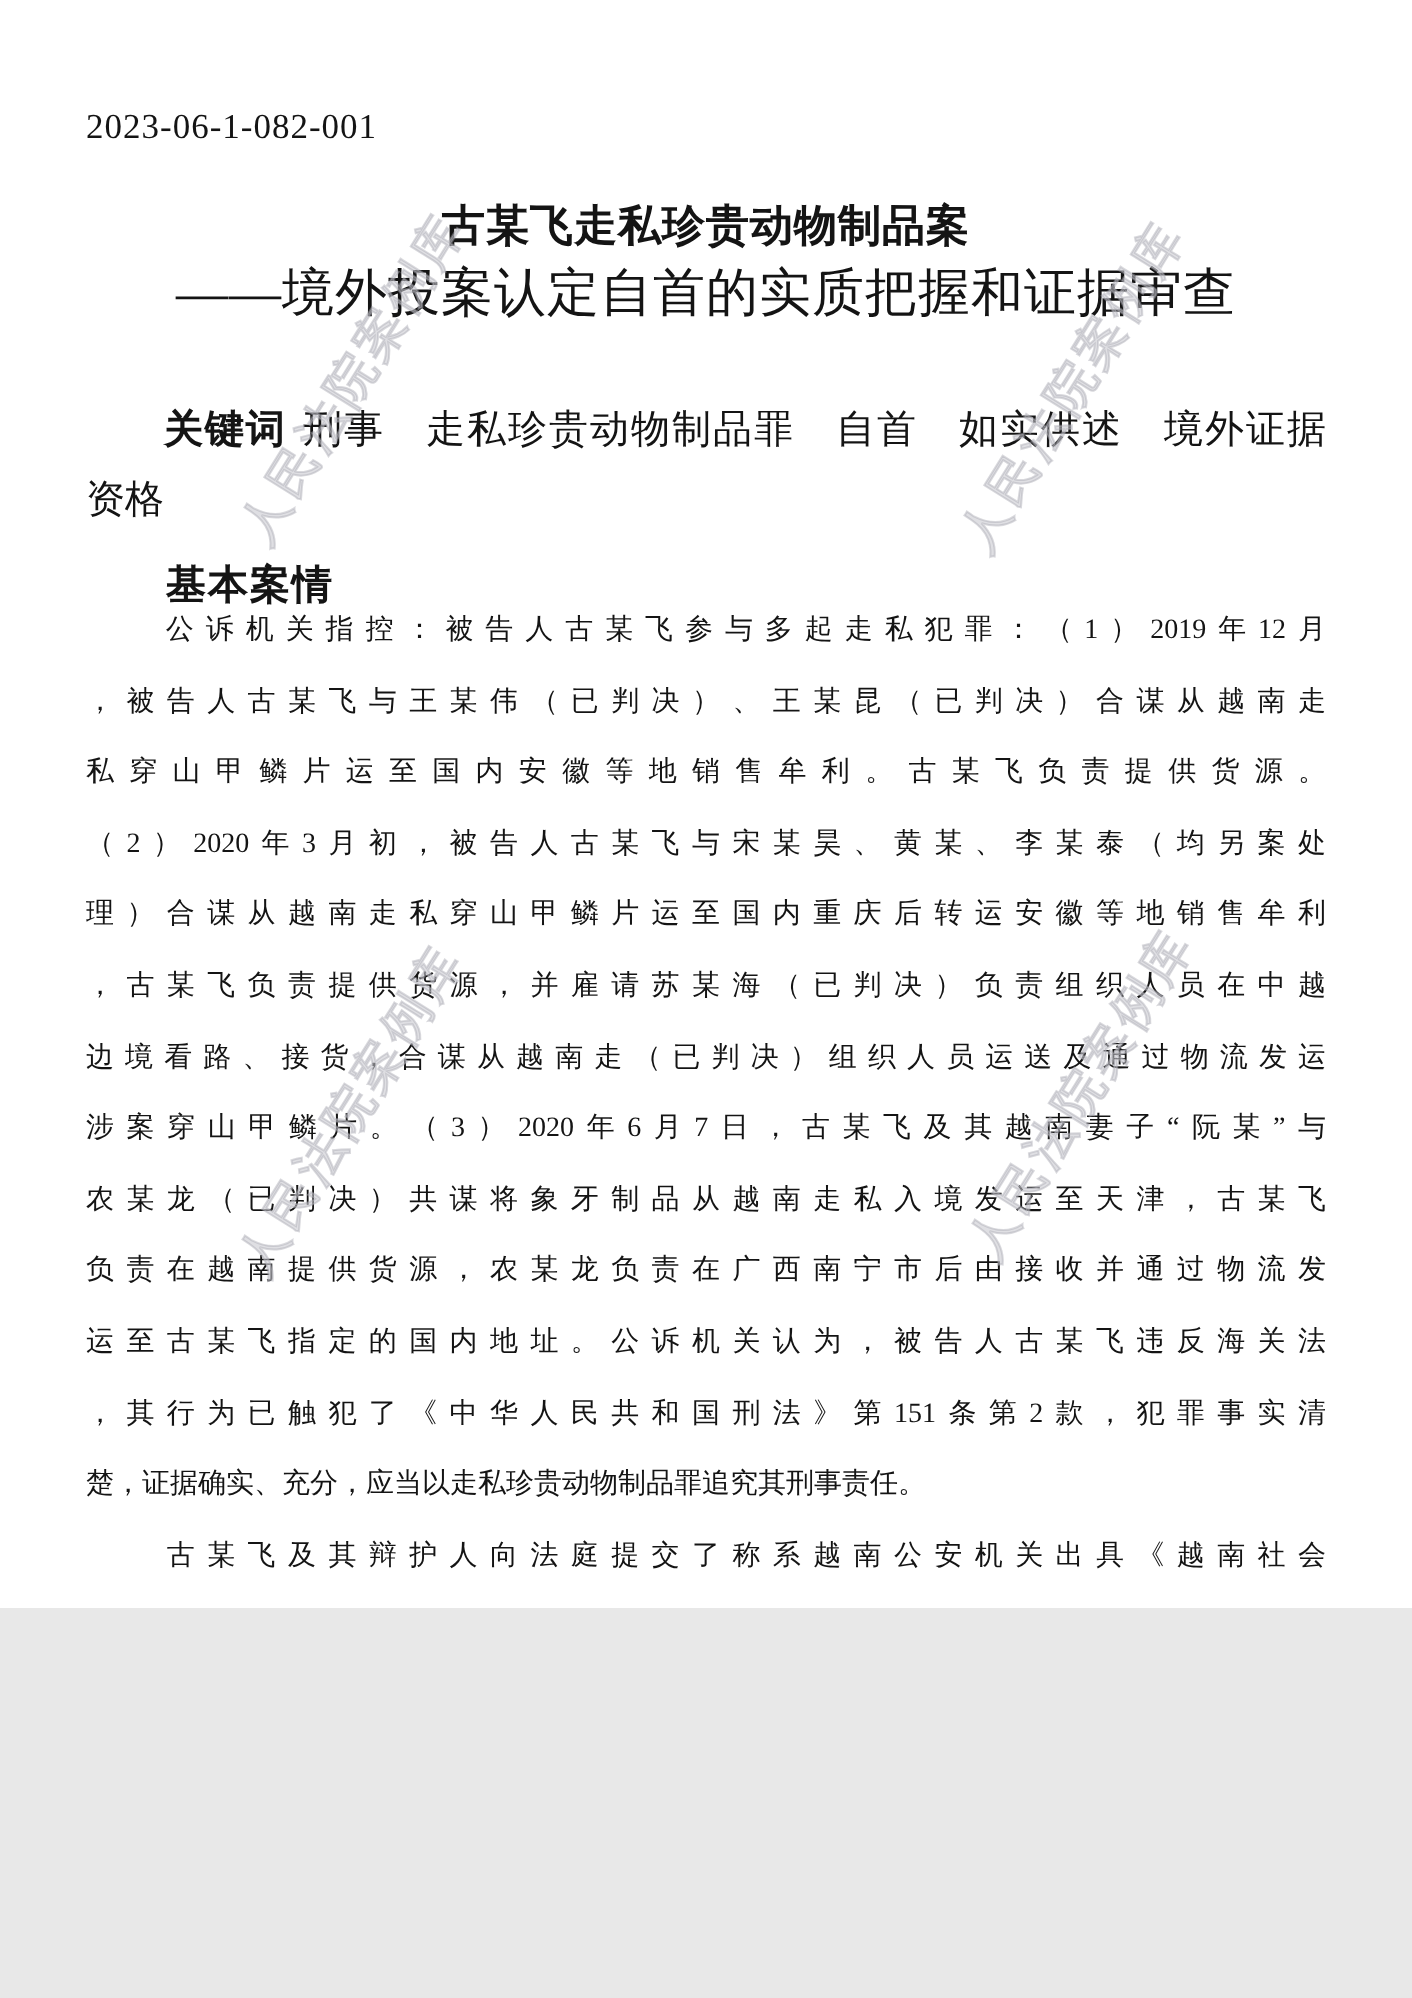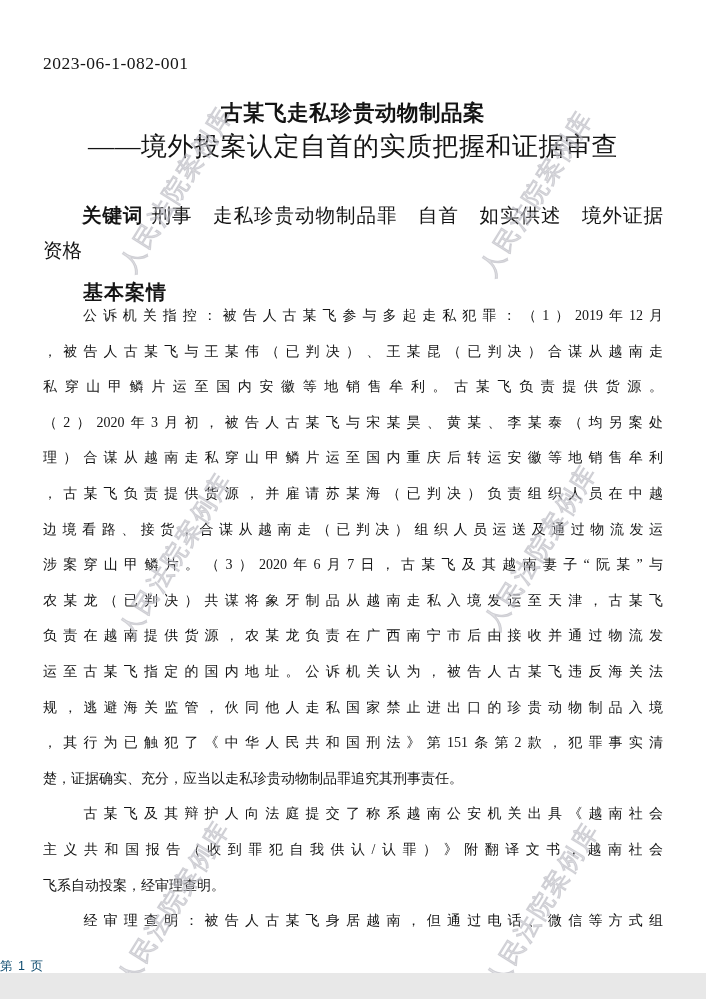--- a/index.html
+++ b/index.html
@@ -1,18 +1,18 @@
 <!DOCTYPE html>
 <html><head>
 <meta charset="utf-8">
 <style>
   html, body { margin: 0; padding: 0; background: #e8e8e8; }
   .page {
     position: relative;
-    width: 706px; height: 973px;
+    width: 706px; height: 804px;
     margin: 0 auto;
     background: #ffffff;
     color: #141414;
     font-family: "Liberation Serif", "DejaVu Serif", serif;
     overflow: hidden;
   }
   .content-layer { position: absolute; inset: 0; z-index: 1; }
   .wm-layer { position: absolute; inset: 0; z-index: 5; pointer-events: none; }
   .wm {
     position: absolute;
@@ -99,21 +99,20 @@
         <div class="body-line">，被告人古某飞与王某伟（已判决）、王某昆（已判决）合谋从越南走</div>
         <div class="body-line">私穿山甲鳞片运至国内安徽等地销售牟利。古某飞负责提供货源。</div>
         <div class="body-line">（2）2020年3月初，被告人古某飞与宋某昊、黄某、李某泰（均另案处</div>
         <div class="body-line">理）合谋从越南走私穿山甲鳞片运至国内重庆后转运安徽等地销售牟利</div>
         <div class="body-line">，古某飞负责提供货源，并雇请苏某海（已判决）负责组织人员在中越</div>
         <div class="body-line">边境看路、接货，合谋从越南走（已判决）组织人员运送及通过物流发运</div>
         <div class="body-line">涉案穿山甲鳞片。（3）2020年6月7日，古某飞及其越南妻子“阮某”与</div>
         <div class="body-line">农某龙（已判决）共谋将象牙制品从越南走私入境发运至天津，古某飞</div>
         <div class="body-line">负责在越南提供货源，农某龙负责在广西南宁市后由接收并通过物流发</div>
         <div class="body-line">运至古某飞指定的国内地址。公诉机关认为，被告人古某飞违反海关法</div>
-        <div class="body-line">规，逃避海关监管，伙同他人走私国家禁止进出口的珍贵动物制品入境</div>
         <div class="body-line">，其行为已触犯了《中华人民共和国刑法》第151条第2款，犯罪事实清</div>
         <div class="body-line plain">楚，证据确实、充分，应当以走私珍贵动物制品罪追究其刑事责任。</div>
         <div class="body-line">　　古某飞及其辩护人向法庭提交了称系越南公安机关出具《越南社会</div>
         <div class="body-line">主义共和国报告（收到罪犯自我供认/认罪）》附翻译文书，越南社会</div>
         <div class="body-line plain">飞系自动投案，经审理查明。</div>
         <div class="body-line">　　经审理查明：被告人古某飞身居越南，但通过电话、微信等方式组</div>
       </div>
 
     <div class="page-footer">第 1 页</div>
 

